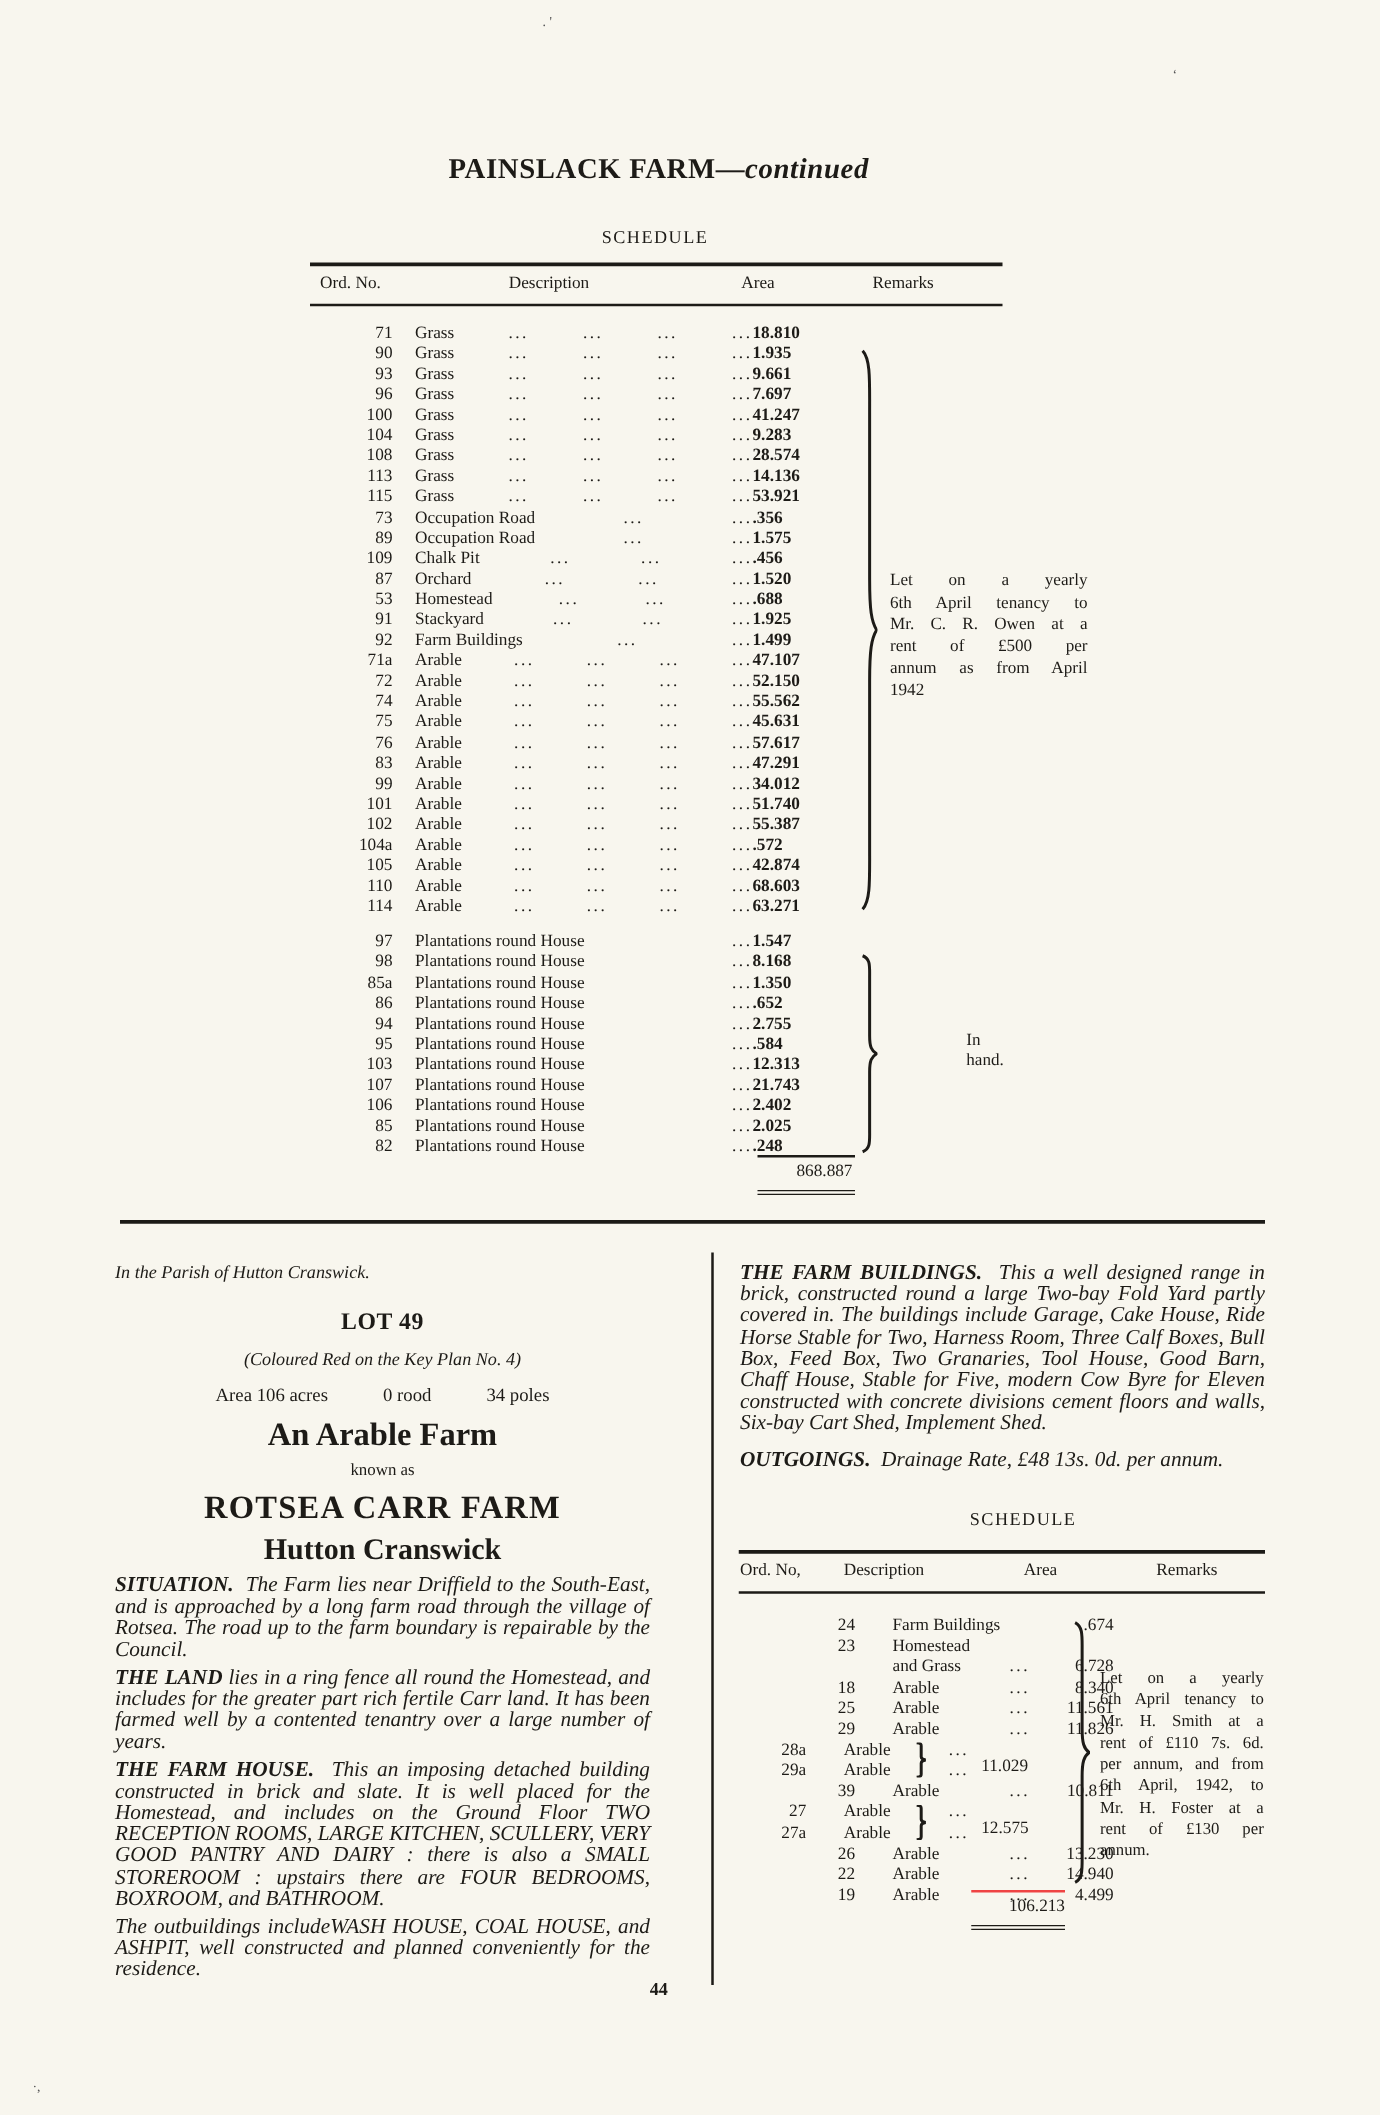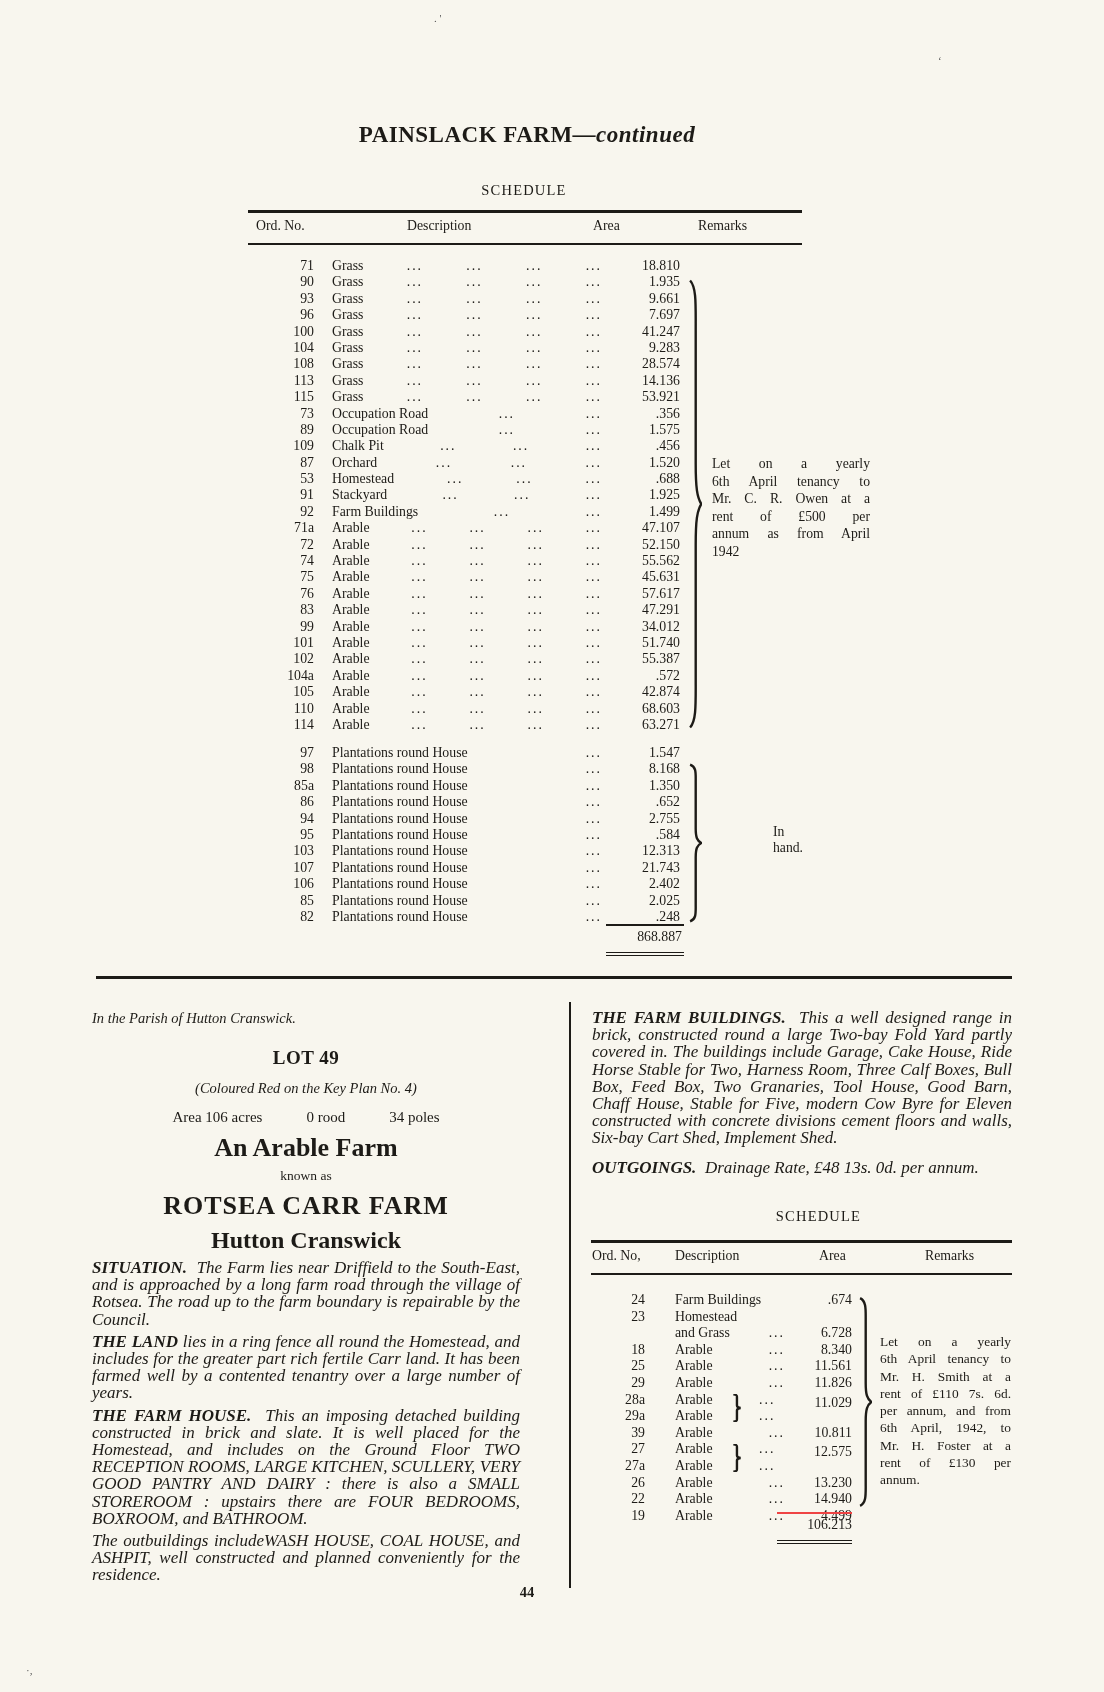--- a/index.html
+++ b/index.html
@@ -18,21 +18,21 @@
   .rule{position:absolute;background:#1d1b17;}
   .t1-rule-top{left:0;top:0;width:554px;height:2.5px;}
   .t1-rule-mid{left:0;top:33px;width:554px;height:1.6px;}
   .t1-h{position:absolute;top:8px;font-size:13.8px;}
   .t1-h-ord{left:8px;font-family:Liberation Serif, serif;} .t1-h-desc{left:159px;} .t1-h-area{left:345px;} .t1-h-rem{left:450px;}
   .t1-body1{position:absolute;top:48px;left:0;width:432px;}
   .t1-body2{position:absolute;top:535px;left:0;width:432px;}
   .t1-row{display:flex;height:16.4px;line-height:16.4px;}
   .t1-ord{width:66px;text-align:right;flex:none;}
   .t1-desc{width:270px;margin-left:18px;display:flex;justify-content:space-between;flex:none;}
-  .t1-area{width:78px;text-align:right;flex:none;}
+  .t1-area{width:78px;flex:none;font-weight:bold;}
   .dots{letter-spacing:2px;}
   .brace{position:absolute;color:#1d1b17;}
   .brace svg{width:100%;height:100%;display:block;}
   .t1-brace1{left:440px;top:66px;width:14px;height:456px;}
   .t1-brace2{left:440px;top:553px;width:14px;height:160px;}
   .t1-remark1{position:absolute;left:464px;top:245px;width:158px;font-size:13.7px;line-height:17.5px;}
   .jline{text-align:justify;text-align-last:justify;}
   .jline.last{text-align-last:left;}
   .t1-inhand{position:absolute;left:525px;top:614px;font-size:13.7px;}
   .t1-total{position:absolute;left:358px;top:714px;width:76px;text-align:right;
@@ -63,30 +63,30 @@
   .sched-head2{position:absolute;left:591px;top:1208px;width:421px;text-align:center;
         font-size:14.5px;letter-spacing:1.2px;padding-left:34px;box-sizing:border-box;}
 
   
   .table2{position:absolute;left:591px;top:1240px;width:430px;height:330px;font-size:13.8px;}
   .t2-rule-top{left:0;top:0;width:421px;height:2.5px;}
   .t2-rule-mid{left:0;top:33px;width:421px;height:1.6px;}
   .t2-h{position:absolute;top:8px;font-size:13.8px;}
   .t2-h-ord{left:1px;} .t2-h-desc{left:84px;} .t2-h-area{left:228px;} .t2-h-rem{left:334px;}
   .t2-body{position:absolute;top:52px;left:0;width:300px;}
-  .t2-row{display:flex;height:16.6px;line-height:16.6px;}
+  .t2-row{display:flex;height:16.6px;line-height:16.6px;justify-content:flex-end;}
   .t2-ord{width:54px;text-align:right;flex:none;}
   .t2-desc{width:110px;margin-left:30px;display:flex;justify-content:space-between;flex:none;}
   .t2-area{width:67px;text-align:right;flex:none;}
   .t2-pair{position:relative;height:33.2px;}
   .t2-pline{display:flex;height:16.6px;line-height:16.6px;}
   .t2-pname{margin-left:30px;width:58px;flex:none;}
   .t2-pdots{margin-left:26px;letter-spacing:2px;}
   .pair-brace{left:141px;top:2.5px;width:9px;height:28px;}
-  .pair-area{position:absolute;left:194px;top:3px;width:67px;text-align:right;}
+  .pair-area{position:absolute;left:194px;top:13px;width:67px;text-align:left;}
   .t2-brace{left:267px;top:56px;width:14px;height:212px;}
   .t2-remark{position:absolute;left:289px;top:93px;width:131px;font-size:13.4px;line-height:17.3px;}
   .t2-total{position:absolute;left:186px;top:272px;width:75px;text-align:right;
             border-top:2px solid #ef4444;border-bottom:4px double #1d1b17;
             padding:3px 0 7px;font-size:13.8px;}
 
   
   .pageno{position:absolute;left:0;top:1584px;width:1054px;text-align:center;
           font-weight:bold;font-size:14.5px;}
   .speck{position:absolute;color:#555;font-size:11px;}

